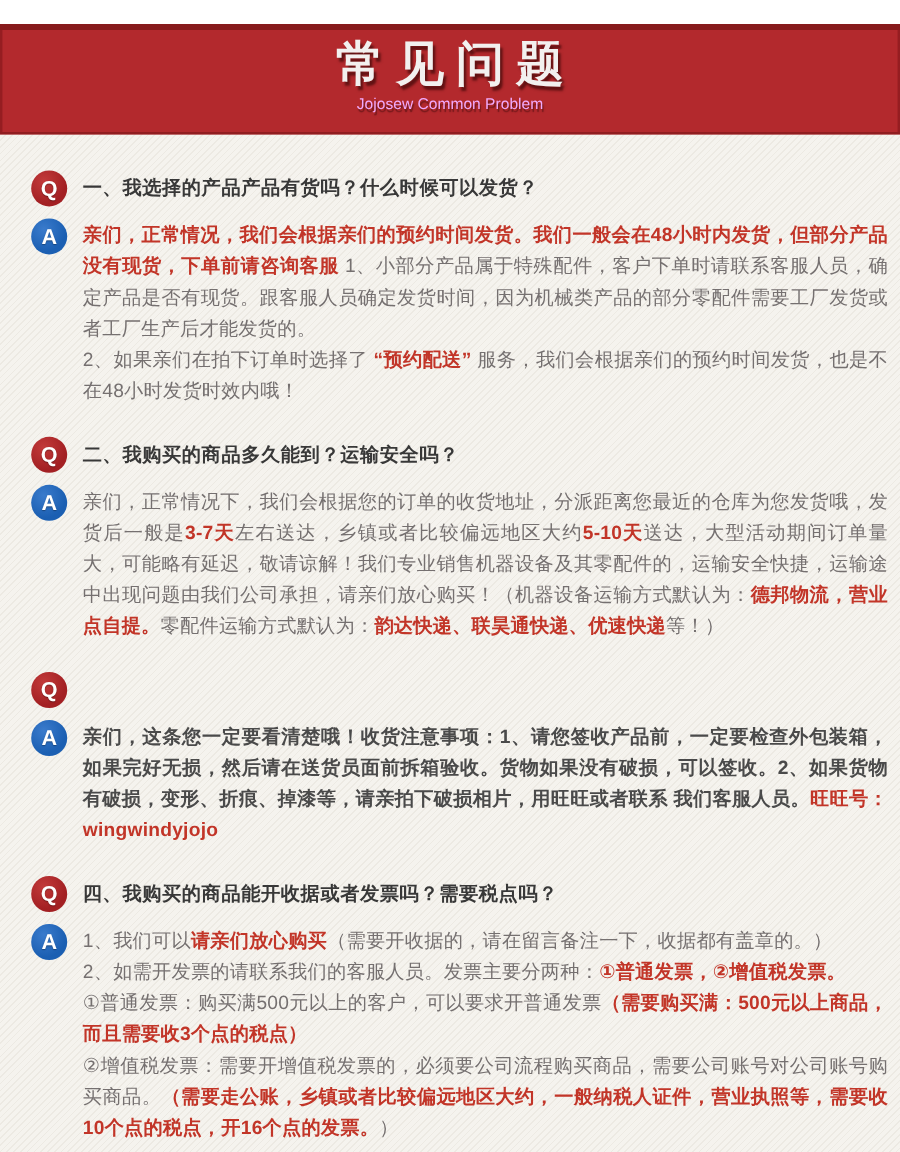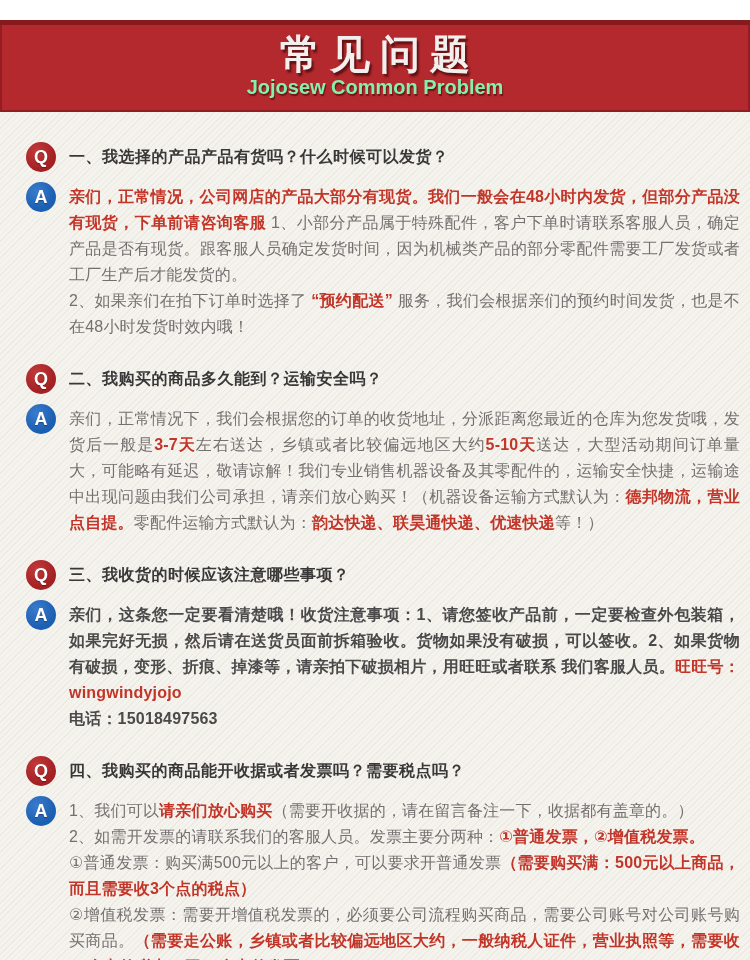--- a/index.html
+++ b/index.html
@@ -27,22 +27,22 @@
     text-align:center;
     padding-top:7px;
   }
   .banner h1{
     font-size:40px; line-height:44px; font-weight:bold;
     letter-spacing:10px; padding-left:10px;
     color:#F2F0EF;
     text-shadow:2px 3px 2px rgba(50,5,5,0.65);
   }
   .banner .subtitle{
-    font-size:20px; line-height:22px; font-weight:bold;
-    color:#86efac;
+    font-size:13px; line-height:22px; font-weight:normal;
+    color:#f0abfc;
     text-shadow:1px 2px 1px rgba(50,5,5,0.55);
   }
   
   .faq{ padding:30px 10px 0 26px; }
   .q-row{ display:flex; align-items:center; gap:13px; margin-bottom:10px; }
   .a-row{ display:flex; align-items:flex-start; gap:13px; margin-bottom:24px; }
   .badge{
     flex:0 0 30px; width:30px; height:30px; border-radius:50%;
     display:flex; align-items:center; justify-content:center;
     color:#fff; font-weight:bold; font-size:18px; line-height:1;
@@ -73,21 +73,21 @@
   <main class="faq">
 
     <section class="faq-item">
       <div class="q-row">
         <span class="badge badge-q">Q</span>
         <h2 class="q-title">一、我选择的产品产品有货吗？什么时候可以发货？</h2>
       </div>
       <div class="a-row">
         <span class="badge badge-a">A</span>
         <div class="answer">
-          <p><span class="run red">亲们，正常情况，公司网店的产品大部分有现货。我们一般会在48小时内发货，但部分产品没有现货，下单前请咨询客服</span><span class="run gray"> 1、小部分产品属于特殊配件，客户下单时请联系客服人员，确定产品是否有现货。跟客服人员确定发货时间，因为机械类产品的部分零配件需要工厂发货或者工厂生产后才能发货的。</span></p>
+          <p><span class="run red">亲们，正常情况，我们会根据亲们的预约时间发货。我们一般会在48小时内发货，但部分产品没有现货，下单前请咨询客服</span><span class="run gray"> 1、小部分产品属于特殊配件，客户下单时请联系客服人员，确定产品是否有现货。跟客服人员确定发货时间，因为机械类产品的部分零配件需要工厂发货或者工厂生产后才能发货的。</span></p>
           <p><span class="run gray">2、如果亲们在拍下订单时选择了 </span><span class="run red">“预约配送”</span><span class="run gray"> 服务，我们会根据亲们的预约时间发货，也是不在48小时发货时效内哦！</span></p>
         </div>
       </div>
     </section>
 
     <section class="faq-item">
       <div class="q-row">
         <span class="badge badge-q">Q</span>
         <h2 class="q-title">二、我购买的商品多久能到？运输安全吗？</h2>
       </div>
@@ -95,27 +95,25 @@
         <span class="badge badge-a">A</span>
         <div class="answer">
           <p><span class="run gray">亲们，正常情况下，我们会根据您的订单的收货地址，分派距离您最近的仓库为您发货哦，发货后一般是</span><span class="run red">3-7天</span><span class="run gray">左右送达，乡镇或者比较偏远地区大约</span><span class="run red">5-10天</span><span class="run gray">送达，大型活动期间订单量大，可能略有延迟，敬请谅解！我们专业销售机器设备及其零配件的，运输安全快捷，运输途中出现问题由我们公司承担，请亲们放心购买！（机器设备运输方式默认为：</span><span class="run red">德邦物流，营业点自提。</span><span class="run gray">零配件运输方式默认为：</span><span class="run red">韵达快递、联昊通快递、优速快递</span><span class="run gray">等！）</span></p>
         </div>
       </div>
     </section>
 
     <section class="faq-item">
       <div class="q-row">
         <span class="badge badge-q">Q</span>
-        <h2 class="q-title">三、我收货的时候应该注意哪些事项？</h2>
       </div>
       <div class="a-row">
         <span class="badge badge-a">A</span>
         <div class="answer">
           <p><span class="run darkbold">亲们，这条您一定要看清楚哦！收货注意事项：1、请您签收产品前，一定要检查外包装箱，如果完好无损，然后请在送货员面前拆箱验收。货物如果没有破损，可以签收。2、如果货物有破损，变形、折痕、掉漆等，请亲拍下破损相片，用旺旺或者联系 我们客服人员。</span><span class="run red">旺旺号：wingwindyjojo</span></p>
-          <p><span class="run darkbold">电话：15018497563</span></p>
         </div>
       </div>
     </section>
 
     <section class="faq-item">
       <div class="q-row">
         <span class="badge badge-q">Q</span>
         <h2 class="q-title">四、我购买的商品能开收据或者发票吗？需要税点吗？</h2>
       </div>
       <div class="a-row">

